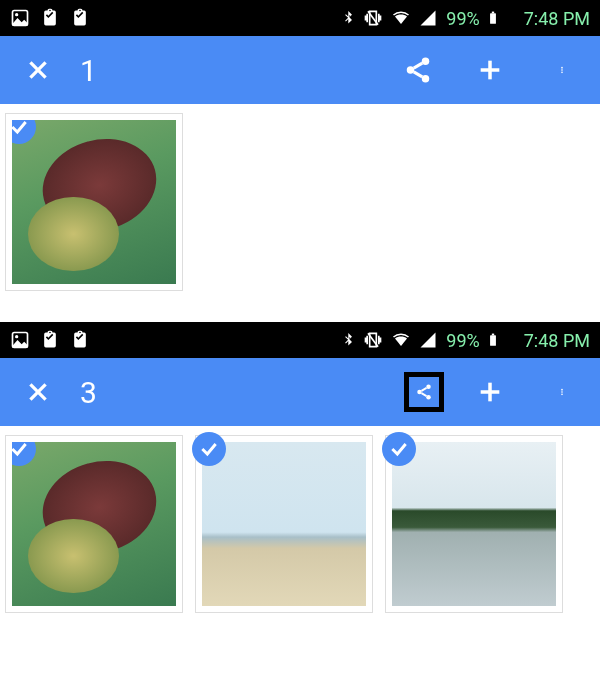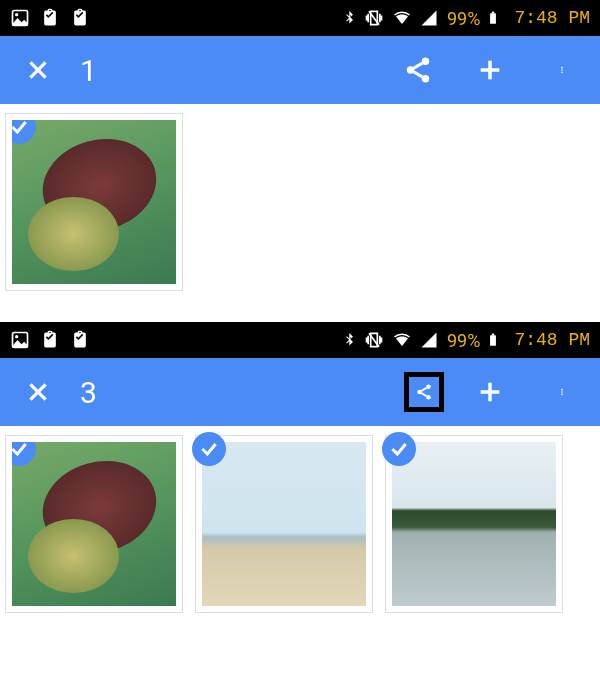--- a/index.html
+++ b/index.html
@@ -15,22 +15,22 @@
     height: 36px;
     background: #000;
     color: #fff;
     display: flex;
     align-items: center;
     padding: 0 10px;
     font-size: 18px;
   }
   .status-left { display: flex; gap: 10px; align-items: center; }
   .status-right { margin-left: auto; display: flex; gap: 6px; align-items: center; }
-  .status-right span { font-size: 18px; color: #eab308; }
-  .clock { font-size: 20px; margin-left: 8px; font-family: Liberation Mono, monospace; }
+  .status-right span { font-size: 18px; color: #86efac; }
+  .clock { font-size: 20px; margin-left: 18px; }
   .batt-pct { font-size: 20px; margin-left: 2px; }
 
   .toolbar {
     height: 68px;
     background: #4a8bf5;
     color: #fff;
     display: flex;
     align-items: center;
     padding: 0 18px;
   }

